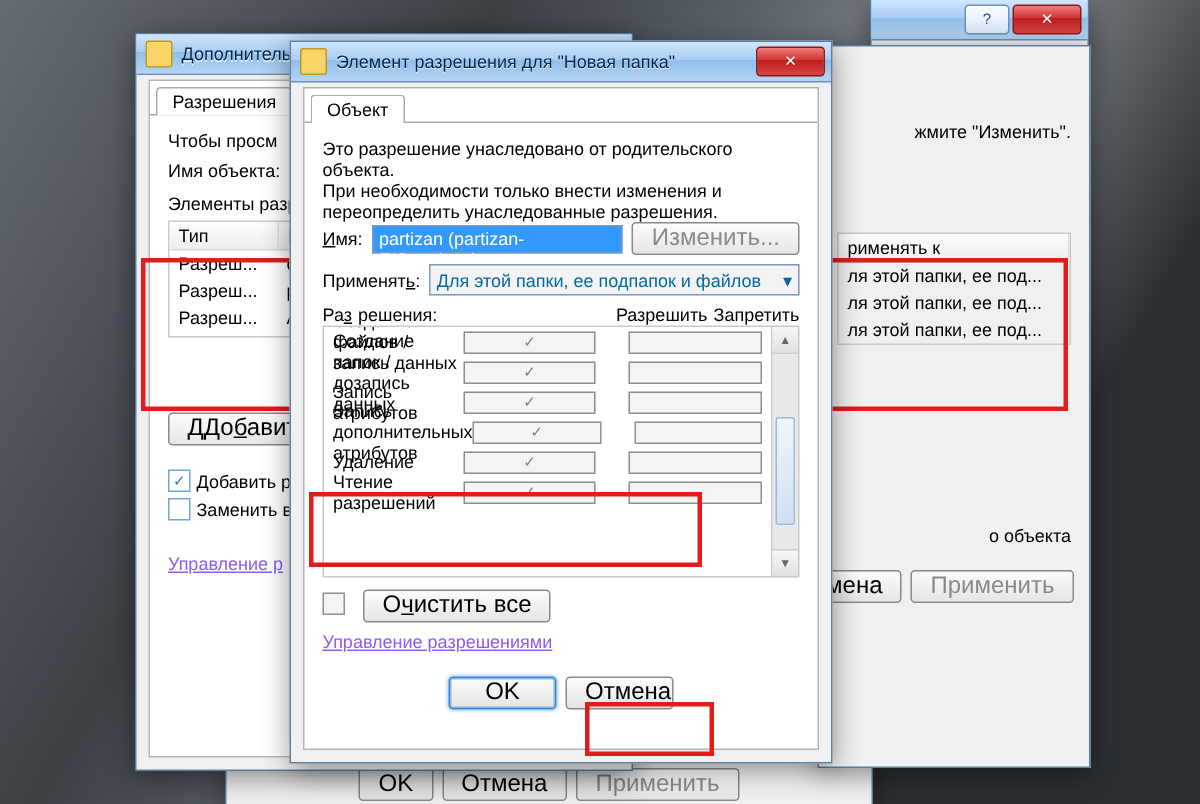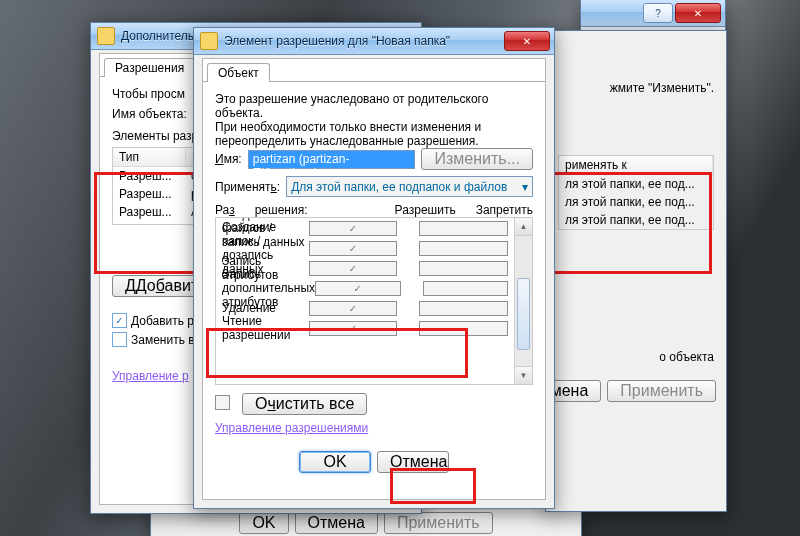--- a/index.html
+++ b/index.html
@@ -21,21 +21,21 @@
   .pad{padding:10px 12px}
   .row{display:flex;align-items:center;gap:6px;margin:6px 0}
   .txtbox{border:1px solid #7a99be;background:#fff;height:19px;padding:1px 4px;box-sizing:border-box;font-size:12px}
   .txtbox.sel{background:#3399ff;color:#fff}
   .dd{height:21px}
   .btn{height:22px;padding:0 12px;border:1px solid #888;border-radius:3px;background:linear-gradient(#fcfcfc,#e5e5e5);font-size:16px}
   .btn.dis{color:#8a8a8a}
   .btn.def{border-color:#3d85cc;box-shadow:0 0 0 1px #7fbaf2 inset,0 0 3px #7fbaf2}
   .permhdr{display:flex;margin-top:6px}
   .permhdr span:first-child{flex:1}
-  .permhdr span{padding-right:20px}
+  .permhdr span{padding-right:4px}
   .permbox{border:1px solid #cacaca;height:166px;overflow:hidden;position:relative}
   .prow{display:flex;align-items:center;height:20px;padding-left:6px}
   .prow span{flex:1}
   .cb{width:13px;height:13px;border:1px solid #8e8e8e;background:#f4f4f4;margin-right:22px;display:inline-flex;align-items:center;justify-content:center;color:#7a7a7a;font-size:10px}
   .cb.ck::after{content:"✓"}
   .scrollbar{position:absolute;right:0;top:0;bottom:0;width:17px;background:#e9e9e9;border-left:1px solid #cfcfcf}
   .sb-btn{height:17px;background:linear-gradient(#f7f7f7,#e1e1e1);border-bottom:1px solid #cfcfcf;display:flex;align-items:center;justify-content:center;font-size:8px;color:#666}
   .sb-btn.bot{position:absolute;bottom:0;left:0;right:0;border-top:1px solid #cfcfcf;border-bottom:none}
   .thumb{position:absolute;left:2px;right:2px;top:60px;height:70px;background:linear-gradient(#f0f5fb,#cfe0f2);border:1px solid #9cb9d6;border-radius:2px}
   .link{color:#8b5cf6;text-decoration:underline;cursor:pointer}

